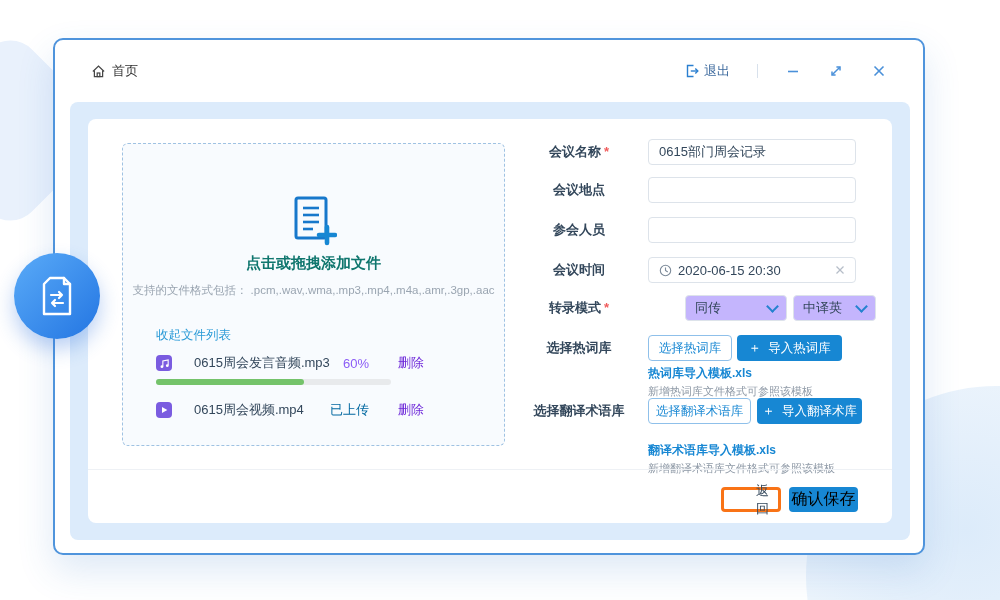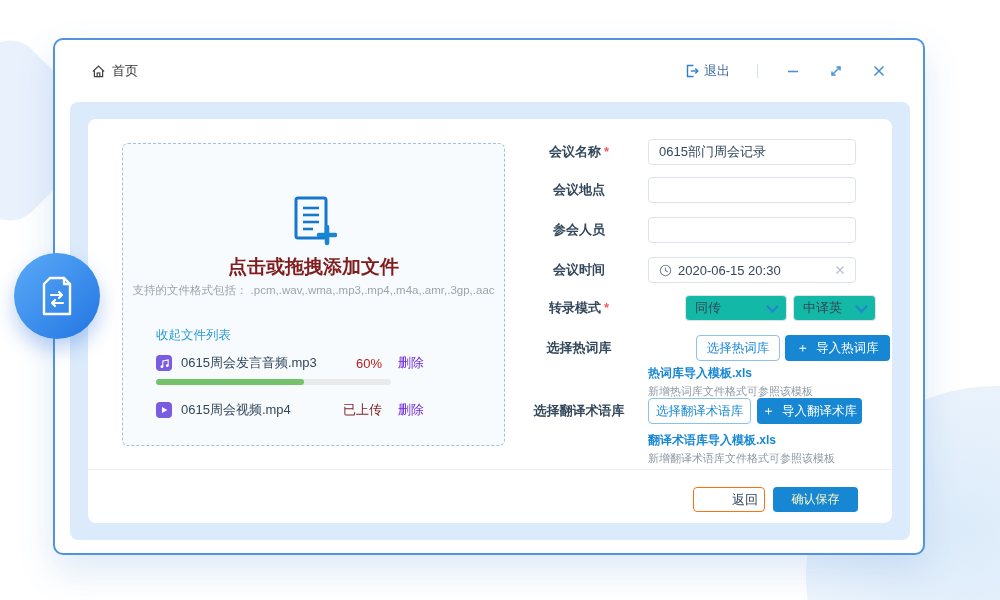--- a/index.html
+++ b/index.html
@@ -26,60 +26,60 @@
   .ctrl-sep{width:1px;height:14px;background:#d8e1ec;}
   .winbtn{display:flex;align-items:center;justify-content:center;width:16px;height:16px;cursor:pointer;}
   
   .panel{position:absolute;left:15px;right:13px;top:62px;bottom:13px;background:#dcebfb;border-radius:8px;}
   .card{position:absolute;left:18px;right:18px;top:17px;bottom:17px;background:#fff;border-radius:8px;}
   
   .upload{position:absolute;left:34px;top:24px;width:383px;height:303px;box-sizing:border-box;
     border:1px dashed #9fc2e2;border-radius:6px;background:#f8fbfe;}
   .up-icon{position:absolute;left:0;right:0;top:50px;display:flex;justify-content:center;}
   .up-title{position:absolute;left:0;right:0;top:110px;text-align:center;
-    font-size:19px;font-weight:bold;color:#7f1d1d;cursor:pointer;}
+    font-size:15px;font-weight:bold;color:#0f766e;cursor:pointer;}
   .up-formats{position:absolute;left:0;right:0;top:139px;text-align:center;font-size:11.5px;color:#9aa5b1;}
   .collapse{position:absolute;left:33px;top:183px;font-size:12.5px;color:#2b9bd7;cursor:pointer;}
-  .frow-file{position:absolute;left:33px;width:268px;display:flex;align-items:center;}
+  .frow-file{position:absolute;left:33px;width:268px;display:flex;align-items:center;gap:13px;}
   .file-ic{width:16px;height:16px;border-radius:4px;background:#7a5ce0;flex:0 0 16px;
     display:flex;align-items:center;justify-content:center;}
   .file-name{flex:1;margin-left:9px;font-size:13px;color:#33475b;white-space:nowrap;overflow:hidden;}
-  .file-status{font-size:13px;color:#b91c1c;}
-  .file-status.done{color:#7f1d1d;}
+  .file-status{font-size:13px;color:#8b5cf6;}
+  .file-status.done{color:#0369a1;}
   .file-del{margin-left:16px;font-size:13px;color:#6d28d9;cursor:pointer;}
   .ptrack{position:absolute;left:33px;top:235px;width:235px;height:6px;border-radius:3px;background:#e8eaec;}
   .pfill{height:100%;border-radius:3px;background:#74c36a;}
   
   .form{position:absolute;left:432px;top:0;width:370px;height:345px;}
   .frow{position:absolute;left:0;right:0;height:26px;display:flex;align-items:center;}
   .flabel{width:118px;text-align:center;font-size:13px;font-weight:bold;color:#33475b;flex:0 0 118px;}
   .req{color:#f05b5b;margin-left:3px;font-weight:bold;}
   .fctl{margin-left:10px;display:flex;}
   .input{width:208px;height:26px;box-sizing:border-box;border:1px solid #dde3ea;border-radius:4px;
     background:#fff;display:flex;align-items:center;padding:0 10px;font-size:13px;color:#33475b;}
   .input .clear{margin-left:auto;display:flex;align-items:center;cursor:pointer;}
   .input .val{margin-left:6px;}
   .select{width:102px;height:26px;box-sizing:border-box;border:1px solid #dde3ea;border-radius:4px;
-    background:#14b8a6;display:flex;align-items:center;padding:0 9px;font-size:13px;color:#33475b;cursor:pointer;}
+    background:#c4b5fd;display:flex;align-items:center;padding:0 9px;font-size:13px;color:#33475b;cursor:pointer;}
   .select + .select{margin-left:6px;width:83px;}
   .chev{margin-left:auto;width:7px;height:7px;border-right:2px solid #2482cf;border-bottom:2px solid #2482cf;
     transform:rotate(45deg);margin-top:-4px;}
   .btn-osm{height:26px;box-sizing:border-box;border:1px solid #8fc0ea;border-radius:4px;background:#fff;
     color:#1787d3;font-size:12.5px;display:flex;align-items:center;justify-content:center;cursor:pointer;}
   .btn-psm{height:26px;box-sizing:border-box;border-radius:4px;background:#1787d3;color:#fff;
     font-size:12.5px;display:flex;align-items:center;justify-content:center;gap:7px;cursor:pointer;}
   .tpl{position:absolute;left:128px;}
   .tpl-link{font-size:12px;font-weight:bold;color:#1787d3;cursor:pointer;}
   .tpl-hint{font-size:11px;color:#8e99a6;margin-top:2px;}
   
   .divider{position:absolute;left:0;right:0;top:350px;height:1px;background:#eef1f5;}
   .footer{position:absolute;right:34px;top:368px;display:flex;gap:8px;}
-  .btn-back{width:72px;height:25px;box-sizing:border-box;border:1px solid #f97316;border-radius:4px;
+  .btn-back{width:60px;height:25px;box-sizing:border-box;border:3px solid #f97316;border-radius:4px;
     background:#fff;color:#33475b;font-size:13px;display:flex;align-items:center;justify-content:center;cursor:pointer;padding-left:32px;}
-  .btn-save{width:85px;height:25px;border-radius:4px;background:#1787d3;color:#fef9c3;font-size:12px;
+  .btn-save{width:69px;height:25px;border-radius:4px;background:#1787d3;color:#000000;font-size:16px;
     display:flex;align-items:center;justify-content:center;cursor:pointer;}
   
   .fab{position:absolute;left:14px;top:253px;width:86px;height:86px;border-radius:50%;
     background:linear-gradient(135deg,#5aabf8 0%,#2375e2 100%);
     box-shadow:0 10px 20px rgba(40,110,220,.32);
     display:flex;align-items:center;justify-content:center;z-index:5;cursor:pointer;}
 </style>
 </head>
 <body>
 
@@ -236,21 +236,21 @@
               <span>同传</span>
               <span class="chev"></span>
             </div>
             <div class="select">
               <span>中译英</span>
               <span class="chev"></span>
             </div>
           </div>
         </div>
 
-        <div class="frow" style="top:216px;gap:48px;">
+        <div class="frow" style="top:216px;">
           <div class="flabel"><span>选择热词库</span></div>
           <div class="fctl" style="gap:5px;">
             <div class="btn-osm" style="width:84px;">选择热词库</div>
             <div class="btn-psm" style="width:105px;">
               <span style="font-size:13px;">＋</span>
                 <span>导入热词库</span>
             </div>
           </div>
         </div>
         <div class="tpl" style="top:246px;">
@@ -261,21 +261,21 @@
         <div class="frow" style="top:279px;">
           <div class="flabel"><span>选择翻译术语库</span></div>
           <div class="fctl" style="gap:6px;">
             <div class="btn-osm" style="width:103px;">选择翻译术语库</div>
             <div class="btn-psm" style="width:105px;">
               <span style="font-size:13px;">＋</span>
                 <span>导入翻译术库</span>
             </div>
           </div>
         </div>
-        <div class="tpl" style="top:313px;">
+        <div class="tpl" style="top:323px;">
           <div class="tpl-link">翻译术语库导入模板.xls</div>
           <div class="tpl-hint">新增翻译术语库文件格式可参照该模板</div>
         </div>
       </div>
 
       <div class="divider"></div>
       <div class="footer">
         <div class="btn-back">返回</div>
         <div class="btn-save">确认保存</div>
       </div>

